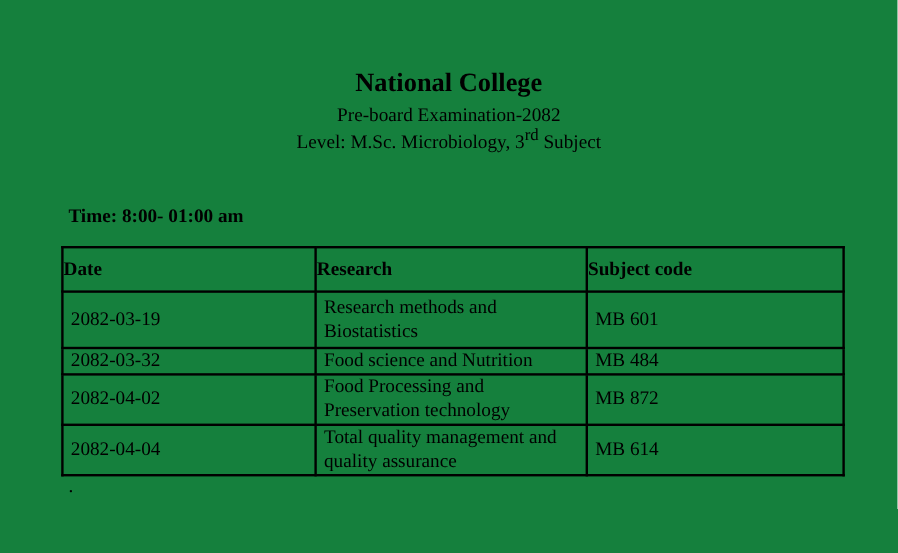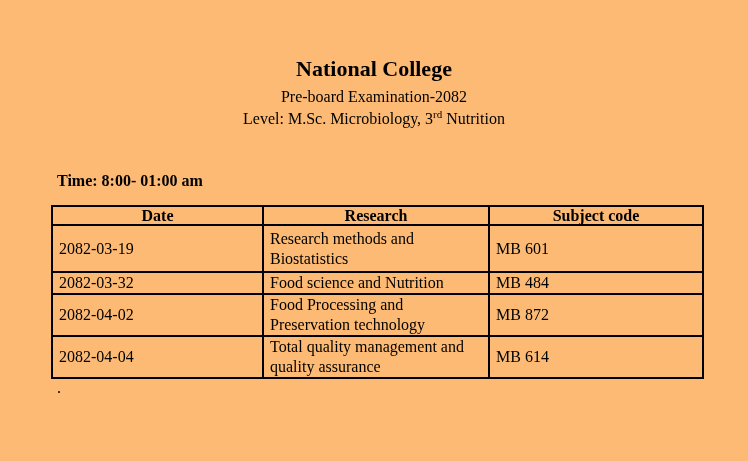--- a/index.html
+++ b/index.html
@@ -7,40 +7,40 @@
     margin: 0;
     padding: 0;
     background: #ffffff;
     color: #000000;
     font-family: "Liberation Serif", "DejaVu Serif", serif;
   }
   .page {
     position: relative;
     width: 748px;
     height: 461px;
-    background: #fdba74;
+    background: #15803d;
     overflow: hidden;
   }
   .doc-header {
     padding-top: 57px;
     text-align: center;
   }
   .college-title {
     margin: 0 0 5px 0;
     font-size: 22px;
     font-weight: bold;
     line-height: 24px;
   }
   .subtitle {
     font-size: 16px;
     font-weight: normal;
     line-height: 22px;
   }
   .subtitle sup {
-    font-size: 11px;
+    font-size: 14px;
     line-height: 0;
     margin-top: 39px;
   }
   .time-line {
     margin: 42px 0 0 57px;
     font-size: 16px;
     font-weight: bold;
     line-height: 18px;
   }
   table.schedule {
@@ -53,22 +53,22 @@
   table.schedule col.col-subject { width: 226px; }
   table.schedule col.col-code    { width: 214px; }
   table.schedule th,
   table.schedule td {
     border: 2px solid #000000;
     font-size: 16px;
     overflow: hidden;
   }
   table.schedule th {
     font-weight: bold;
-    text-align: center;
-    height: 19px;
+    text-align: left;
+    height: 37px;
     padding: 0;
     line-height: 17px;
   }
   table.schedule td {
     vertical-align: middle;
     padding: 0 2px 0 6px;
     line-height: 20px;
   }
   td.cell-subject {
     white-space: pre-line;
@@ -87,21 +87,21 @@
 </style>
 </head>
 <body>
 
 <div class="page">
 
   <div class="doc-header">
     <h1 class="college-title">National College</h1>
     <div class="subtitle">Pre-board Examination-2082</div>
     <div class="subtitle">
-      <span>Level: M.Sc. Microbiology, 3</span><sup>rd</sup><span> Nutrition</span>
+      <span>Level: M.Sc. Microbiology, 3</span><sup>rd</sup><span> Subject</span>
     </div>
   </div>
 
   <div class="time-line">Time: 8:00- 01:00 am</div>
 
   <table class="schedule">
     <colgroup>
       <col class="col-date">
       <col class="col-subject">
       <col class="col-code">

